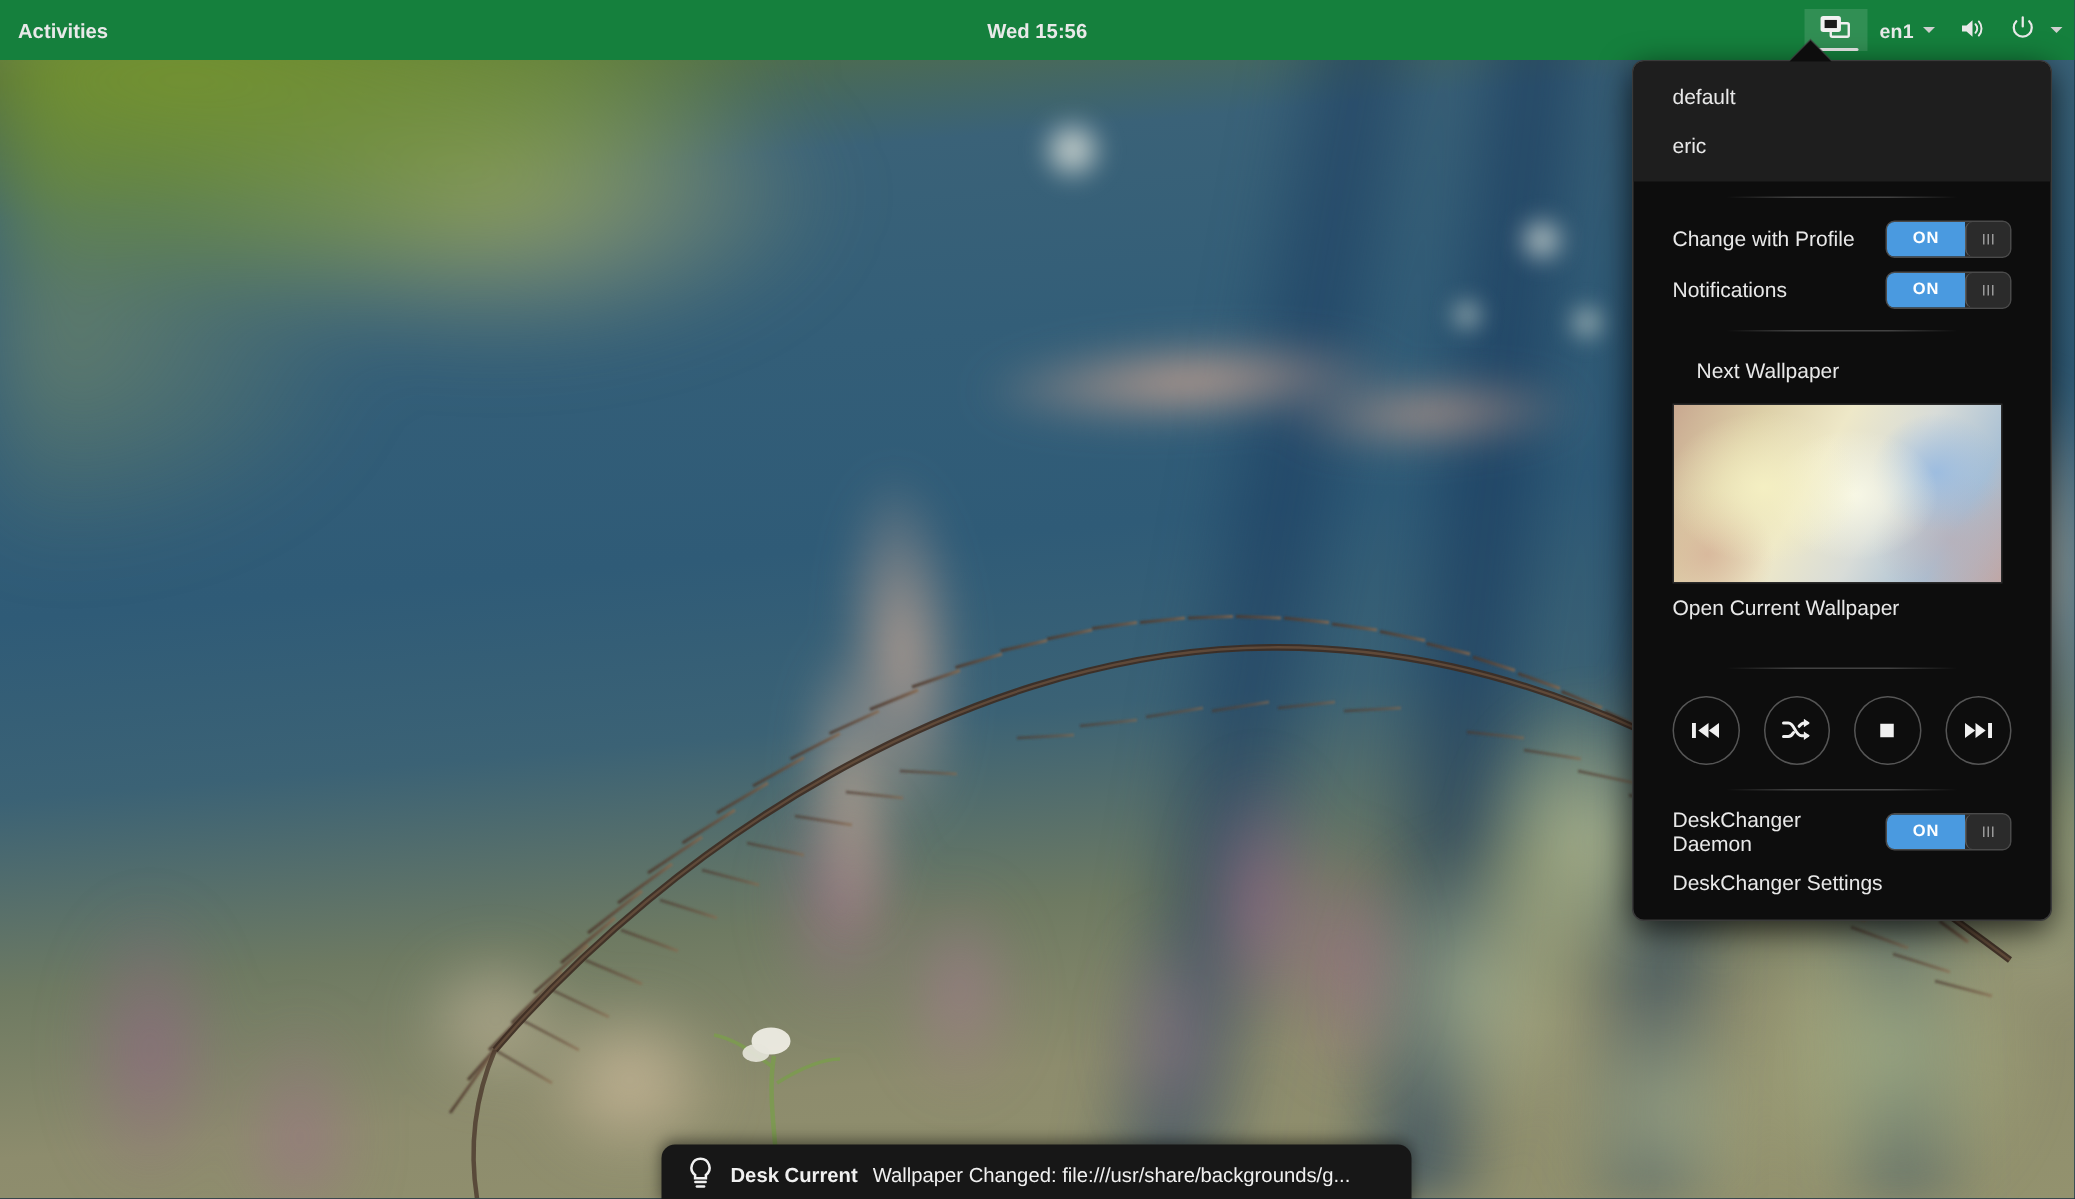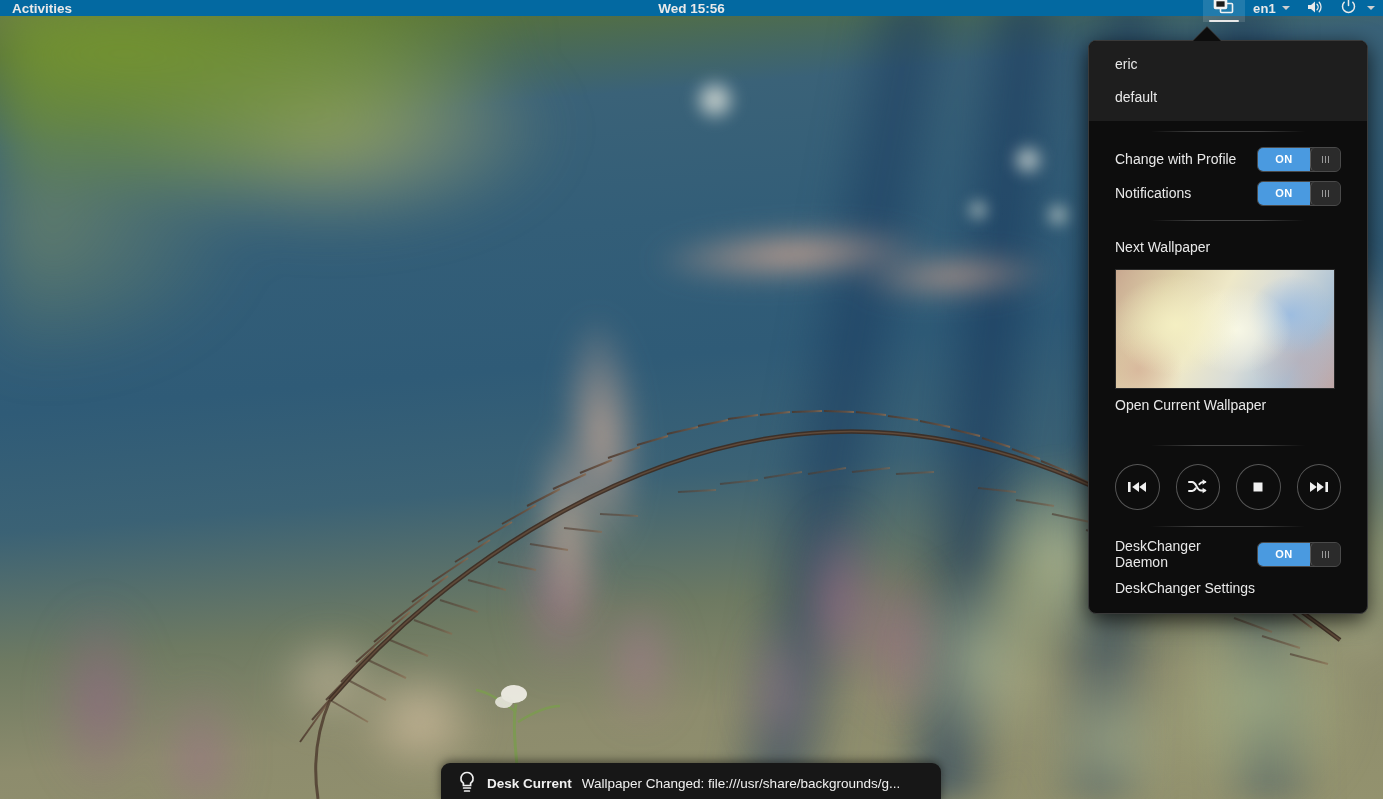--- a/index.html
+++ b/index.html
@@ -88,22 +88,22 @@
     transform:rotate(-3deg);
     filter:blur(13px);
   }
 
   
   #wp-foxtail-main { overflow:visible; }
   #wp-foxtail-main svg { position:absolute; left:0; top:0; }
 
   
   #panel {
-    position:absolute; left:0; top:0; width:1383px; height:16px;
-    background:#0369a1; color:#e6e6e6; z-index:50;
+    position:absolute; left:0; top:0; width:1383px; height:40px;
+    background:#15803d; color:#e6e6e6; z-index:50;
     display:flex; align-items:center;
     font-size:13.5px; font-weight:bold;
   }
   #activities-button {
     padding:0 12px; height:28px; display:flex; align-items:center;
     color:#e9e9e9; cursor:pointer;
   }
   #panel-clock {
     position:absolute; left:50%; transform:translateX(-50%);
     color:#e9e9e9; font-weight:bold; font-size:13.5px; cursor:pointer;
@@ -191,21 +191,21 @@
     width:30px; height:100%; background:#2b2b2b;
     border-left:1px solid #5a5a5a;
     border-radius:5px;
     display:flex; align-items:center; justify-content:center; gap:2px;
   }
   .toggle .knob i {
     display:block; width:1px; height:7px; background:#9a9a9a;
   }
 
   
-  #dc-next-label { padding:0 26px; height:32px; display:flex; align-items:center; cursor:pointer; }
+  #dc-next-label { padding:0 42px; height:32px; display:flex; align-items:center; cursor:pointer; }
   #dc-preview-wrap { padding:6px 26px 0 26px; }
   #dc-wallpaper-preview {
     width:220px; height:120px;
     background:
       radial-gradient(ellipse 90px 70px at 60px 55px, rgba(245,240,195,.95), rgba(245,240,195,0) 72%),
       radial-gradient(ellipse 80px 62px at 120px 60px, rgba(250,250,232,.9), rgba(250,250,232,0) 70%),
       radial-gradient(ellipse 60px 55px at 175px 45px, rgba(150,185,225,.85), rgba(150,185,225,0) 72%),
       radial-gradient(ellipse 70px 60px at 185px 90px, rgba(190,170,175,.6), rgba(190,170,175,0) 74%),
       radial-gradient(ellipse 60px 60px at 22px 100px, rgba(214,178,152,.8), rgba(214,178,152,0) 74%),
       linear-gradient(120deg, #c8a890 0%, #ddd0a8 22%, #eee8c8 42%, #d8dcd8 62%, #a9c0d4 82%, #c0a6a4 100%);
@@ -406,24 +406,24 @@
   </div>
 </div>
 
 <div id="dc-popup-arrow"></div>
 
 <div id="dc-popup">
 
 
   <div id="dc-profile-submenu">
     <div class="dc-submenu-item">
+      <span>default</span>
+    </div>
+    <div class="dc-submenu-item">
       <span>eric</span>
-    </div>
-    <div class="dc-submenu-item">
-      <span>default</span>
     </div>
   </div>
 
   <div class="dc-sep"></div>
 
   <div class="dc-row">
     <span>Change with Profile</span>
     <span class="toggle">
       <span class="on-part">ON</span>
       <span class="knob">

